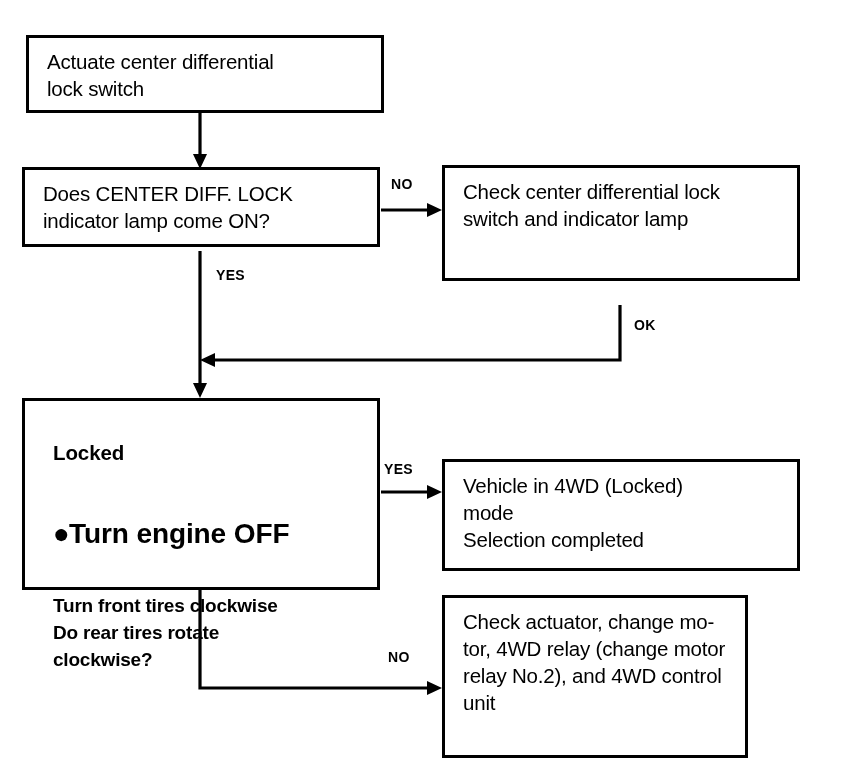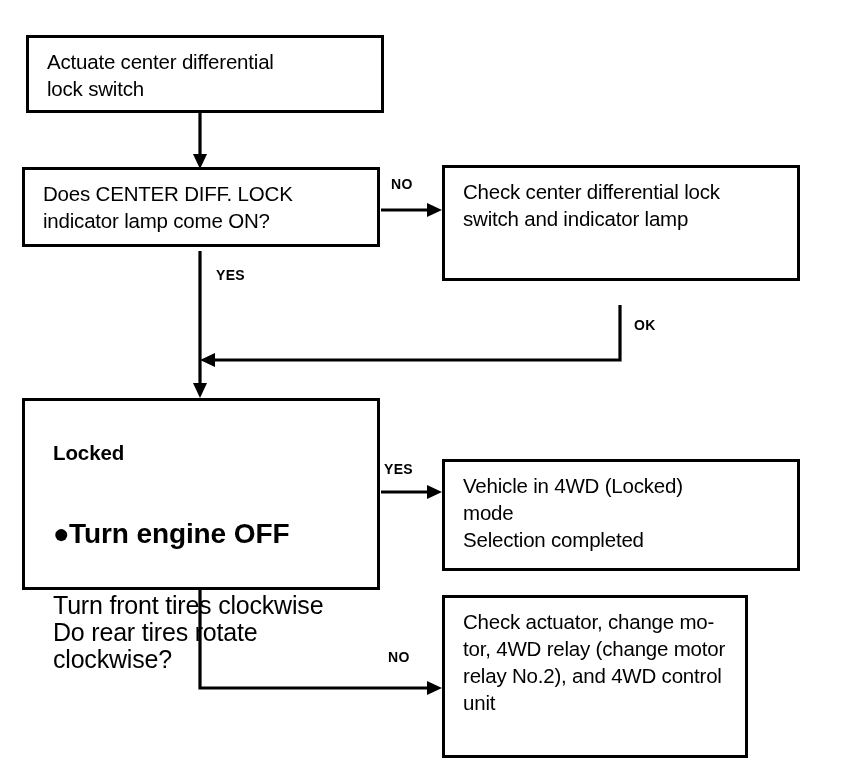--- a/index.html
+++ b/index.html
@@ -43,25 +43,26 @@
     font-weight: bold;
     font-size: 28px;
     line-height: 27px;
     letter-spacing: -0.1px;
   }
   .caution-bullet .dot {
     display: inline-block;
     width: 16px;
   }
   .caution-text {
-    font-size: 25px;
+    font-size: 19px;
     line-height: 27px;
     letter-spacing: -0.2px;
     white-space: pre-line;
     margin-top: 18px;
+    font-weight: bold;
   }
   .edge-label {
     position: absolute;
     font-weight: bold;
     font-size: 14px;
     letter-spacing: 0.3px;
     white-space: nowrap;
   }
   svg.wires {
     position: absolute;

